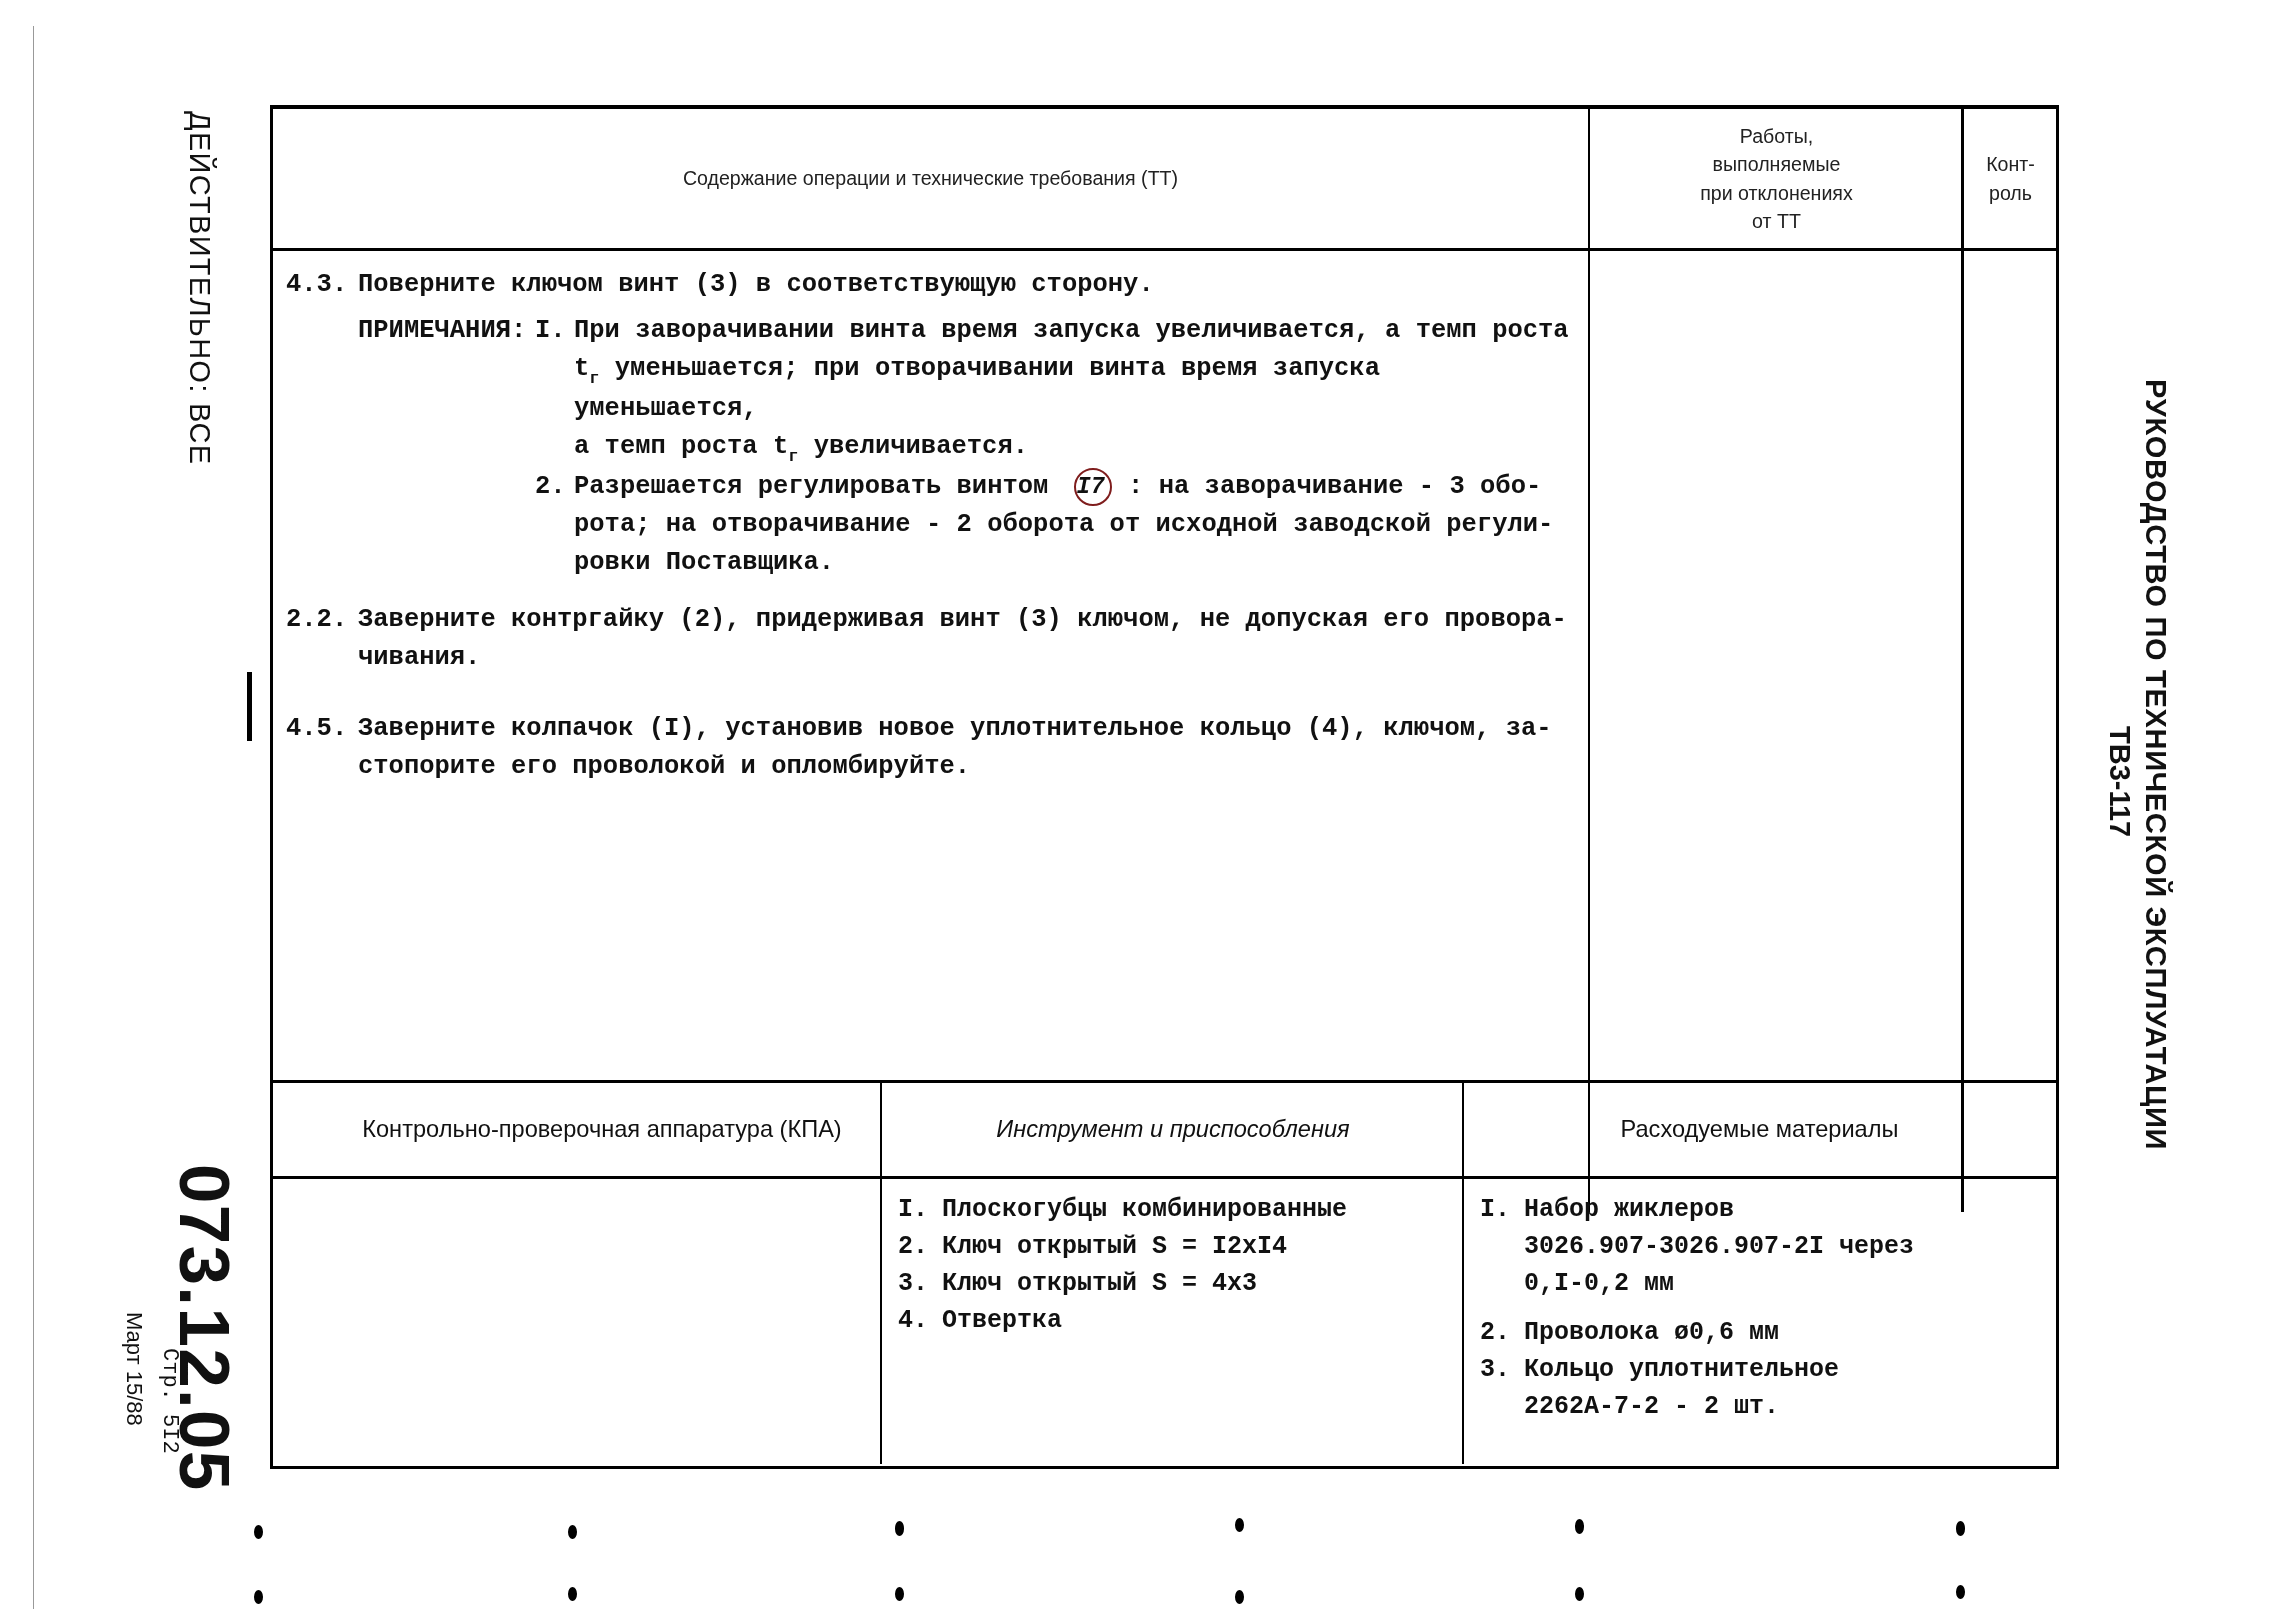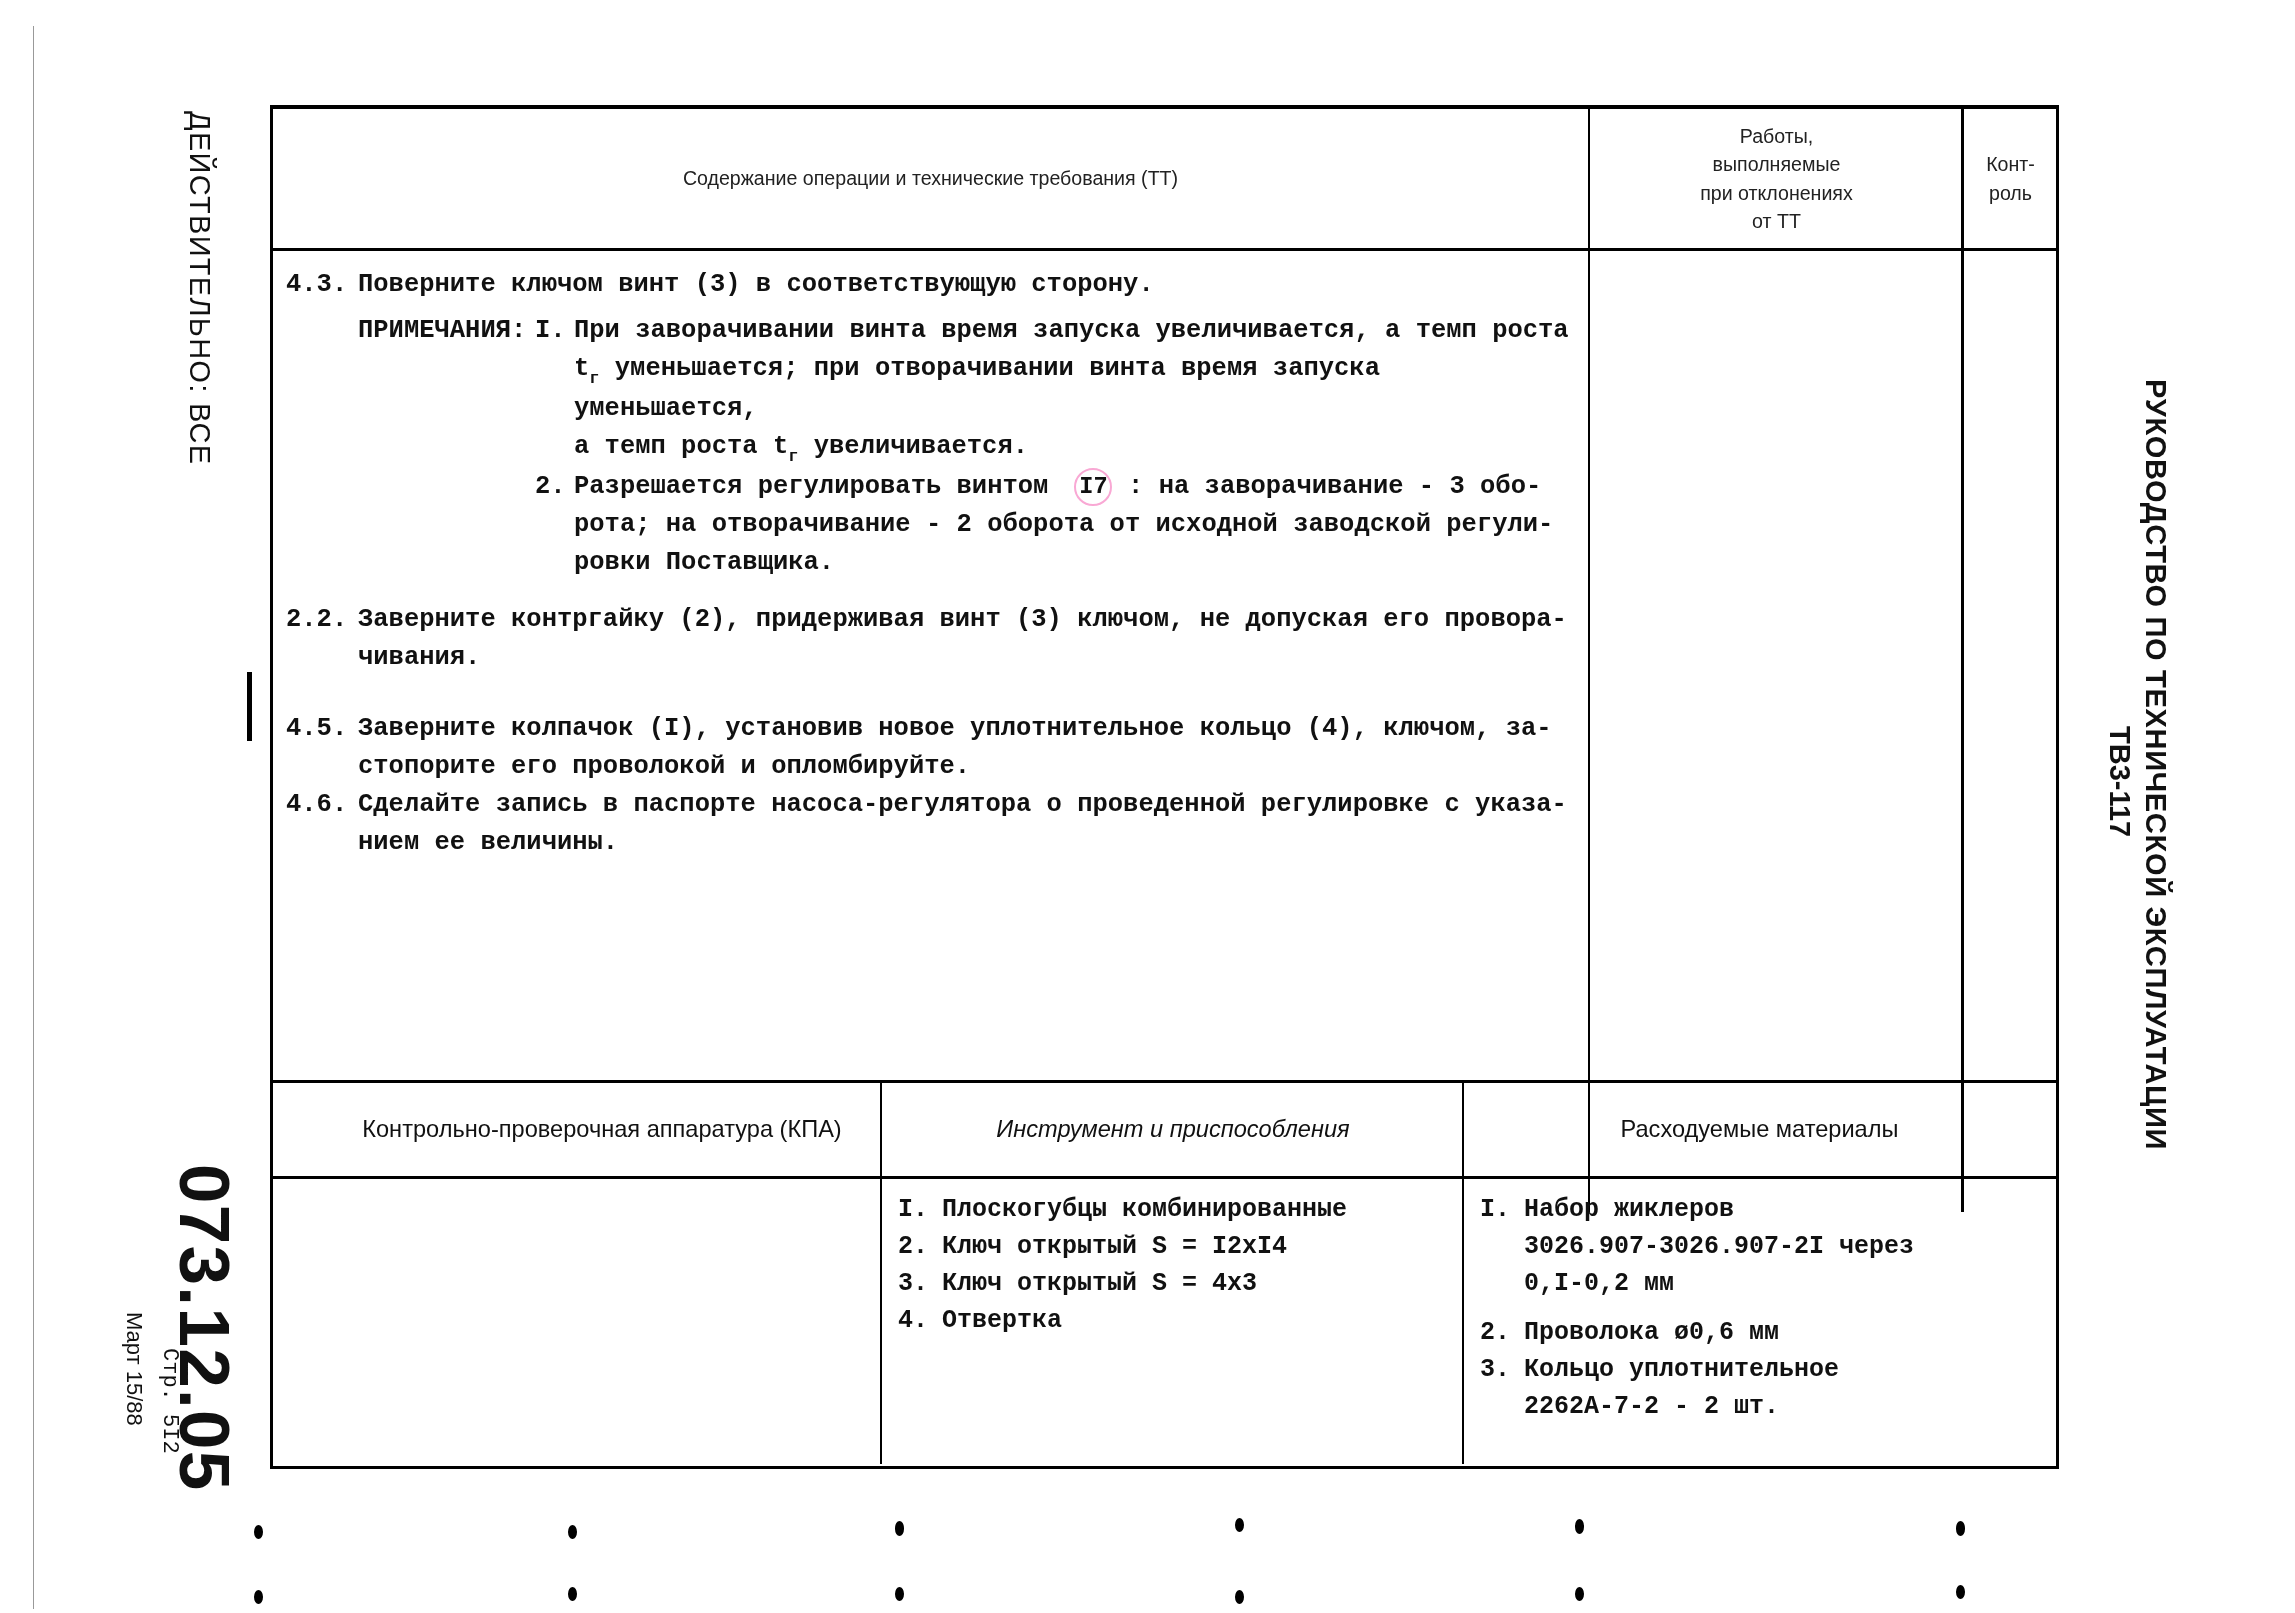--- a/index.html
+++ b/index.html
@@ -32,21 +32,21 @@
   .content { position:absolute; left:13px; top:157px; width:1289px; font-size:25.5px; line-height:38px; }
   .step { display:flex; }
   .step .num { width:72px; flex:none; }
   .step .txt { flex:1; }
   .note { display:flex; margin-top:7.9px; }
   .note .lbl { width:177px; flex:none; padding-left:72px; box-sizing:content-box; }
   .note-items { flex:1; }
   .note-item { display:flex; }
   .note-item .n { width:39px; flex:none; }
   .sub { font-size:17px; position:relative; top:7.9px; }
-  .circ { display:inline-block; width:34px; height:34px; border:2px solid #f9a8d4; border-radius:50%; text-align:center; line-height:34px; margin:0 15.7px 0 26px; font-size:23.6px; }
+  .circ { display:inline-block; width:34px; height:34px; border:2px solid #7f1d1d; border-radius:50%; text-align:left; line-height:34px; margin:0 15.7px 0 26px; font-size:23.6px;font-style:italic; }
   .gap1 { height:19.6px; }
   .gap2 { height:33px; }
 
   .bottom { position:absolute; left:0; top:971px; width:100%; height:386px; border-top:3.3px solid #000; }
   .bhdr { position:absolute; top:0; height:93px; border-bottom:3.3px solid #000; width:100%; }
   .bcell-h { position:absolute; top:0; height:93px; display:flex; align-items:center; justify-content:center; font-size:23.6px; }
   .bcol1 { left:0; width:658px; }
   .bcol2 { left:607px; width:582px; border-left:2px solid #000;font-style:italic; }
   .bcol3 { left:1189px; width:591px; border-left:2.6px solid #000; }
   .bvline { position:absolute; top:93px; height:288px; }
@@ -132,27 +132,20 @@
         </div>
     </div>
     <div class="gap2"></div>
     <div class="step">
       <span class="num">4.5.</span>
       <div class="txt">
           <div>Заверните колпачок (I), установив новое уплотнительное кольцо (4), ключом, за-</div>
           <div>стопорите его проволокой и опломбируйте.</div>
         </div>
     </div>
-    <div class="step">
-      <span class="num">4.6.</span>
-      <div class="txt">
-          <div>Сделайте запись в паспорте насоса-регулятора о проведенной регулировке с указа-</div>
-          <div>нием ее величины.</div>
-        </div>
-    </div>
   </div>
 
   <div class="bottom">
     <div class="bhdr">
       <div class="bcell-h bcol1 sans">Контрольно-проверочная аппаратура (КПА)</div>
       <div class="bcell-h bcol2 sans">Инструмент и приспособления</div>
       <div class="bcell-h bcol3 sans">Расходуемые материалы</div>
     </div>
     <div class="bvline bv1"></div>
     <div class="bvline bv2"></div>

